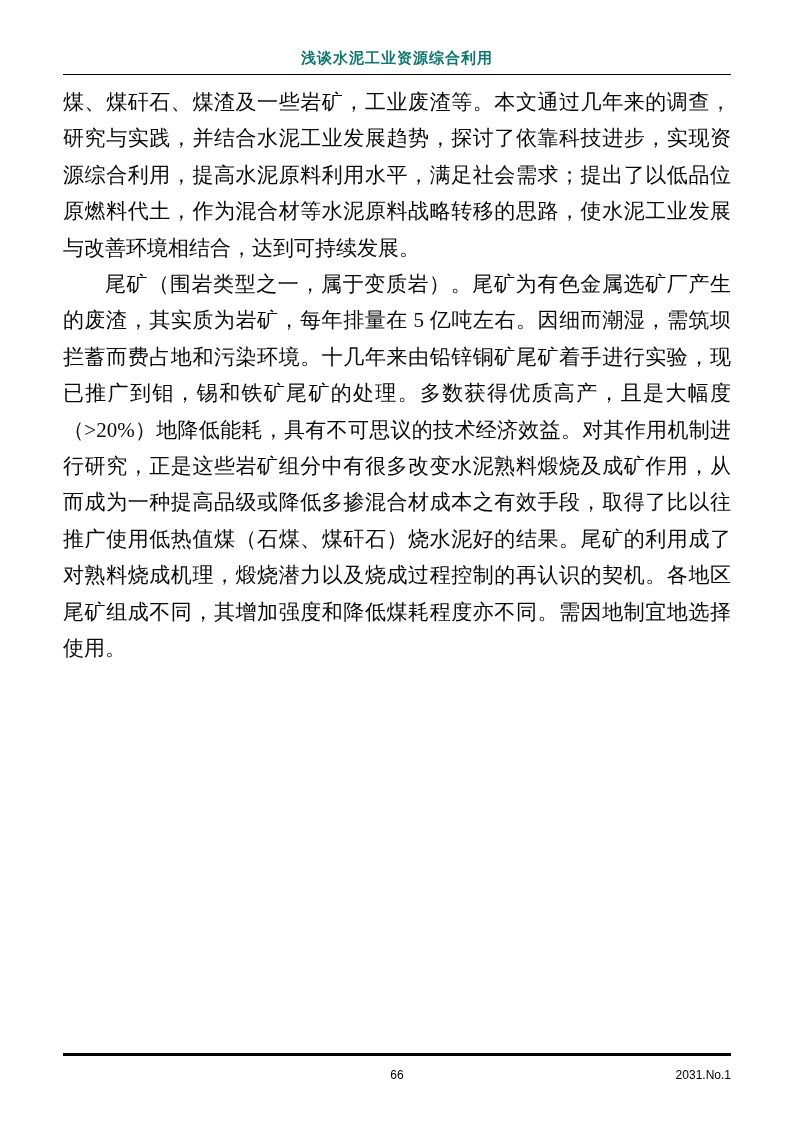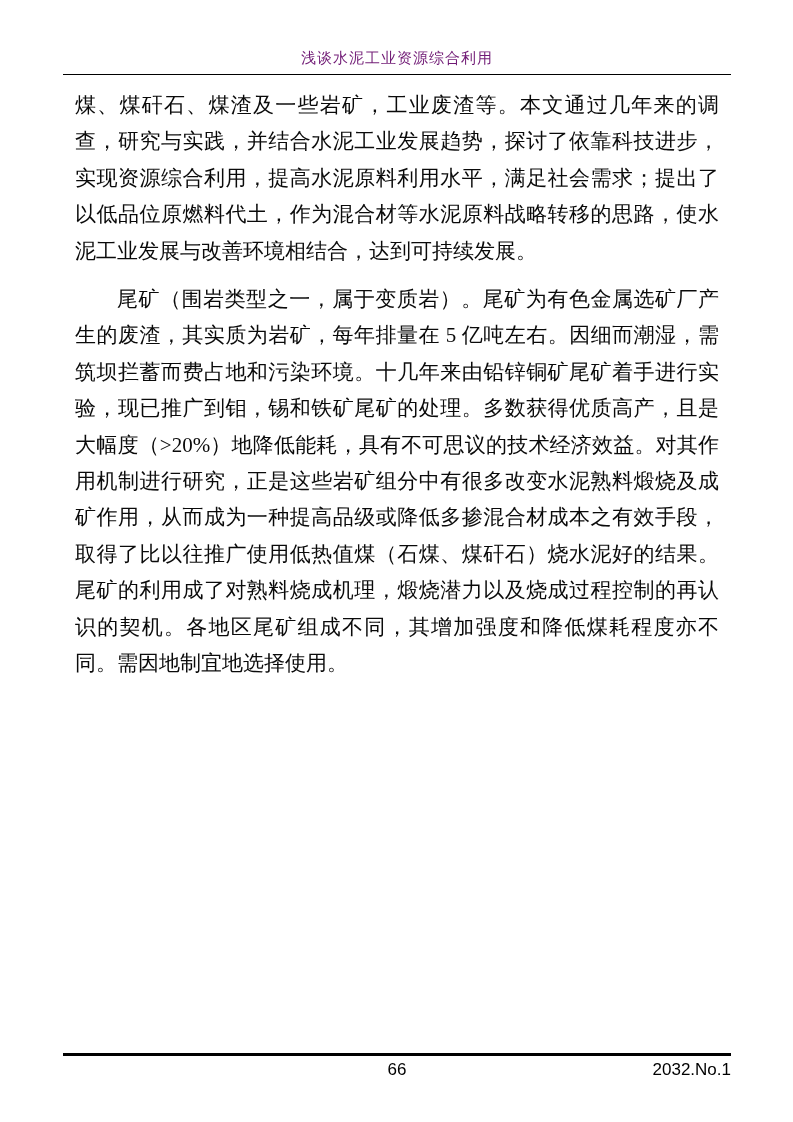--- a/index.html
+++ b/index.html
@@ -24,32 +24,33 @@
     top: 0;
   }
   .header {
     padding-top: 47px;
   }
   .header-title {
     text-align: center;
     font-size: 15px;
     line-height: 22px;
     letter-spacing: 1px;
-    color: #701a75;
+    color: #0f766e;
+    font-weight: bold;
   }
   .header-rule {
     border: none;
     border-top: 1.5px solid #000000;
     margin: 5px 0 0 0;
   }
   .body-text {
     margin-top: 9px;
   }
   .body-text p {
-    margin: 12px;
+    margin: 0;
     font-size: 21px;
     line-height: 36.4px;
     text-align: justify;
     text-justify: inter-ideograph;
     color: #0a0a0a;
   }
   .body-text p.indent {
     text-indent: 2em;
   }
   .footer {
@@ -59,23 +60,23 @@
     top: 1053px;
   }
   .footer-rule {
     border: none;
     border-top: 3px solid #000000;
     margin: 0;
   }
   .footer-line {
     position: relative;
     height: 22px;
-    margin-top: 2px;
+    margin-top: 10px;
     font-family: "Liberation Sans", "DejaVu Sans", sans-serif;
-    font-size: 17px;
+    font-size: 12px;
     color: #000000;
   }
   .page-number {
     position: absolute;
     left: 50%;
     transform: translateX(-50%);
     top: 2px;
   }
   .issue-label {
     position: absolute;
@@ -100,17 +101,17 @@
       <p class="indent">尾矿（围岩类型之一，属于变质岩）。尾矿为有色金属选矿厂产生的废渣，其实质为岩矿，每年排量在 5 亿吨左右。因细而潮湿，需筑坝拦蓄而费占地和污染环境。十几年来由铅锌铜矿尾矿着手进行实验，现已推广到钼，锡和铁矿尾矿的处理。多数获得优质高产，且是大幅度（&gt;20%）地降低能耗，具有不可思议的技术经济效益。对其作用机制进行研究，正是这些岩矿组分中有很多改变水泥熟料煅烧及成矿作用，从而成为一种提高品级或降低多掺混合材成本之有效手段，取得了比以往推广使用低热值煤（石煤、煤矸石）烧水泥好的结果。尾矿的利用成了对熟料烧成机理，煅烧潜力以及烧成过程控制的再认识的契机。各地区尾矿组成不同，其增加强度和降低煤耗程度亦不同。需因地制宜地选择使用。</p>
 
     </div>
 
   </div>
 
   <div class="footer">
     <hr class="footer-rule">
     <div class="footer-line">
       <span class="page-number">66</span>
-      <span class="issue-label">2032.No.1</span>
+      <span class="issue-label">2031.No.1</span>
     </div>
   </div>
 
 </div>
 
 </body></html>

